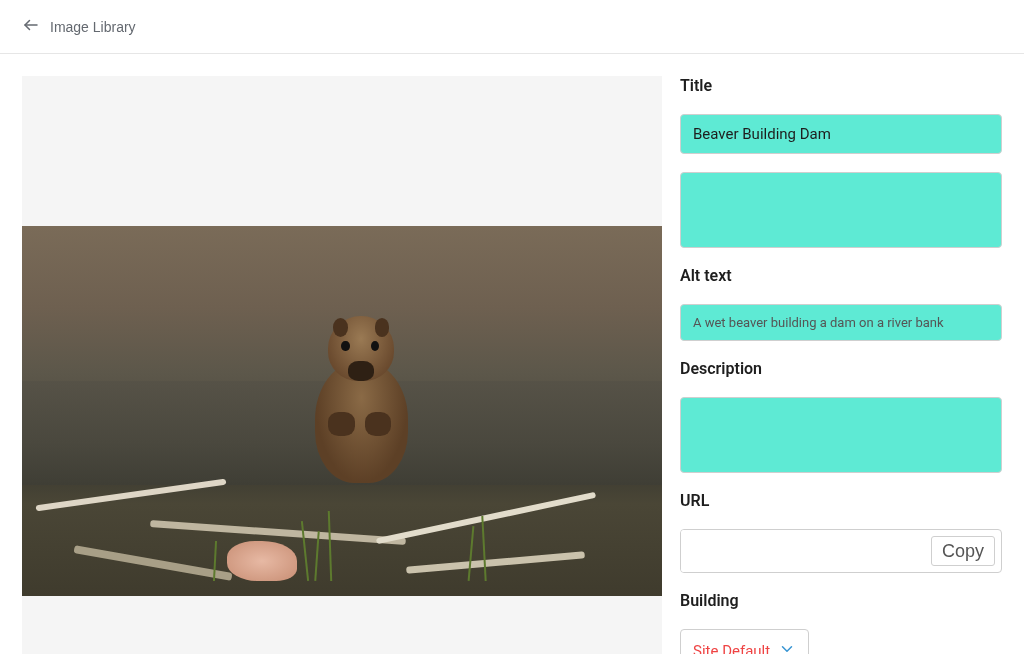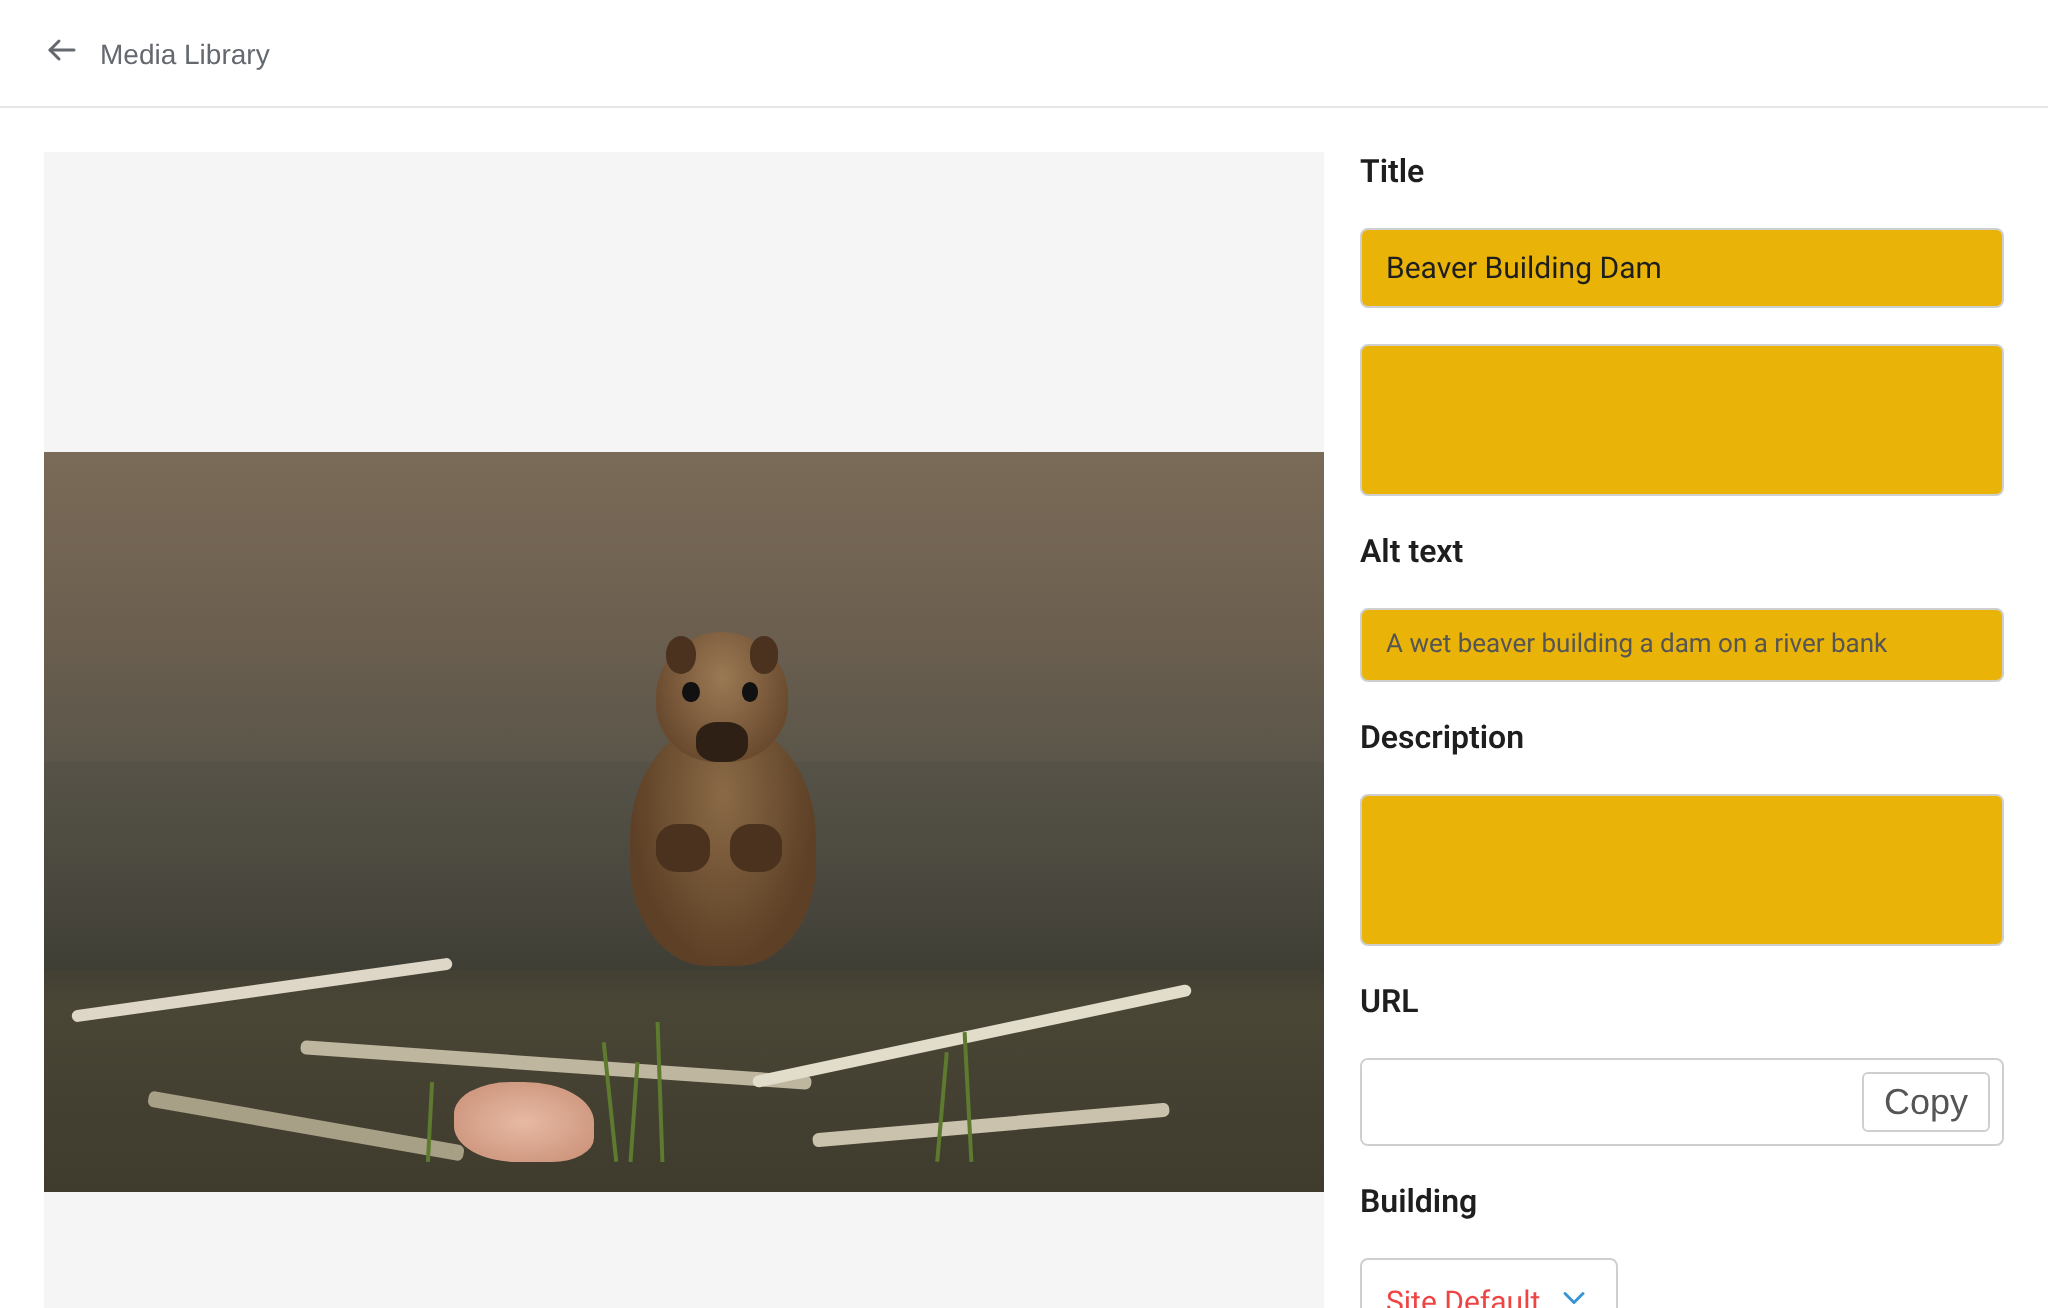--- a/index.html
+++ b/index.html
@@ -125,21 +125,21 @@
       font-weight: 600;
       color: #1e1e1e;
     }
     .text-input, .textarea, .select, .url-field {
       width: 100%;
       border: 1px solid #cfcfcf;
       border-radius: 4px;
       font-size: 15px;
       font-family: inherit;
       color: #1e1e1e;
-      background:#eab308;
+      background:#5eead4;
     }
     .text-input { padding: 10px 12px; }
     .textarea { padding: 10px 12px; resize: none; }
     .caption-area { height: 76px; }
     .desc-area { height: 76px; }
     .alttext-input { font-size: 13px; color:#555; padding: 10px 12px; }
     .url-row {
       display:flex; align-items:stretch;
       border: 1px solid #cfcfcf; border-radius:4px; overflow:hidden;
       height: 44px;
@@ -165,21 +165,21 @@
 <body>
 
 <div class="topbar">
   <button class="back-btn">
     <span>
       <svg viewBox="0 0 24 24" fill="none" stroke="currentColor" stroke-width="2" stroke-linecap="round" stroke-linejoin="round">
           <line x1="20" y1="12" x2="4" y2="12"></line>
           <polyline points="10 18 4 12 10 6"></polyline>
         </svg>
     </span>
-    <span>Media Library</span>
+    <span>Image Library</span>
   </button>
 </div>
 
 <div class="content">
 
   <div class="preview-pane">
     <div class="image-holder" aria-label="Photograph of a wet beaver sitting upright among sticks, grass and debris on a riverbank with murky water behind it">
       <div class="scene">
         <div class="beaver">
           <div class="body"></div>

